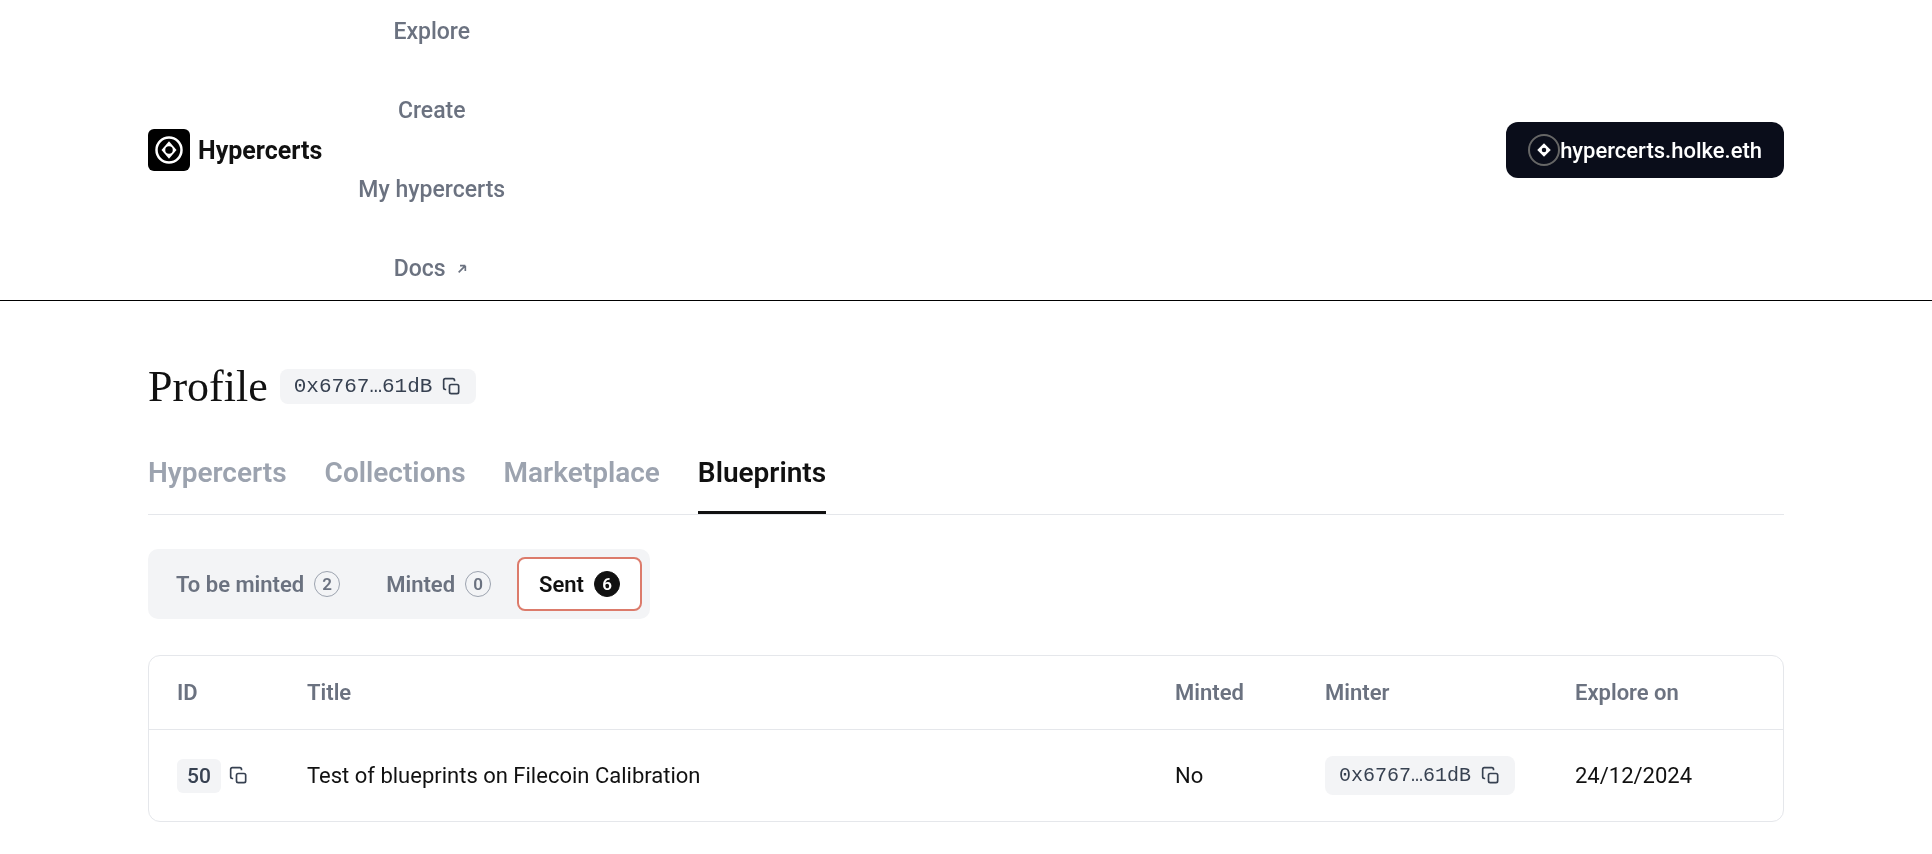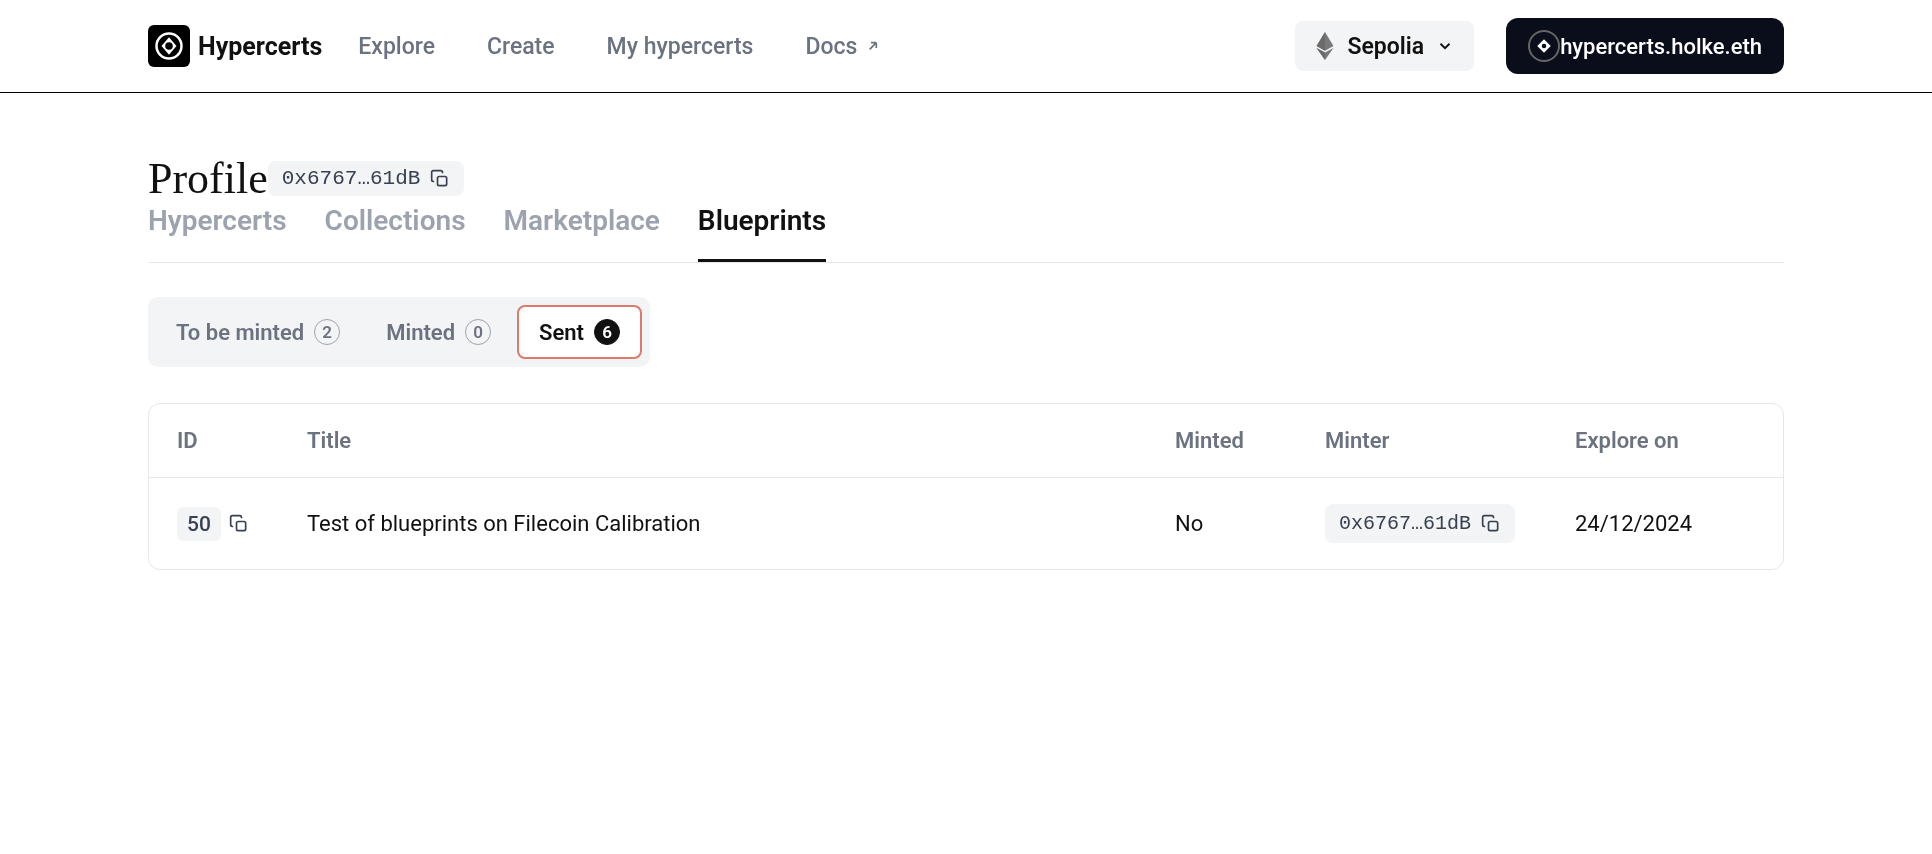--- a/index.html
+++ b/index.html
@@ -37,20 +37,21 @@
     .logo-text {
       font-size: 25px;
       font-weight: 700;
       color: #111;
     }
     .nav-links {
       display: flex;
       align-items: center;
       gap: 52px;
       margin-left: 12px;
+      flex-direction: column;
     }
     .nav-link {
       font-size: 23px;
       font-weight: 500;
       color: #6b7280;
       cursor: pointer;
       display: flex;
       align-items: center;
       gap: 8px;
     }
@@ -94,21 +95,22 @@
       display: flex;
       align-items: center;
       justify-content: center;
     }
     .content {
       padding: 60px 148px;
     }
     .profile-header {
       display: flex;
       align-items: center;
-      gap: 0;
+      gap: 12px;
+      margin-bottom: 44px;
     }
     .profile-title {
       font-family: Georgia, 'Times New Roman', serif;
       font-size: 44px;
       font-weight: 400;
       color: #111;
     }
     .address-chip {
       display: flex;
       align-items: center;
@@ -292,32 +294,20 @@
     <div class="nav-link">Create</div>
     <div class="nav-link">My hypercerts</div>
     <div class="nav-link">
       <span>Docs</span>
       <svg class="external-icon" width="18" height="18" viewBox="0 0 24 24" fill="none" stroke="#6b7280" stroke-width="2.5">
         <path d="M7 17L17 7M17 7H9M17 7V15"></path>
       </svg>
     </div>
   </div>
   <div class="spacer"></div>
-  <div class="network-selector">
-    <svg class="eth-icon" width="20" height="30" viewBox="0 0 20 32">
-      <polygon points="10,1 19,16 10,21 1,16" fill="#444" opacity="0.7"></polygon>
-      <polygon points="10,1 10,21 1,16" fill="#666" opacity="0.8"></polygon>
-      <polygon points="10,23 19,18 10,31 1,18" fill="#444" opacity="0.7"></polygon>
-      <polygon points="10,23 10,31 1,18" fill="#666" opacity="0.8"></polygon>
-    </svg>
-    <span>Sepolia</span>
-    <svg class="chevron-icon" width="18" height="18" viewBox="0 0 24 24" fill="none" stroke="#111" stroke-width="2.5">
-      <path d="M6 9l6 6 6-6"></path>
-    </svg>
-  </div>
   <div class="account-btn">
     <div class="account-icon">
       <svg width="18" height="18" viewBox="0 0 24 24">
         <polygon points="12,3 21,12 12,21 3,12" fill="#fff"></polygon>
         <circle cx="12" cy="12" r="3" fill="#0a0d1a"></circle>
       </svg>
     </div>
     <span>hypercerts.holke.eth</span>
   </div>
 </div>

